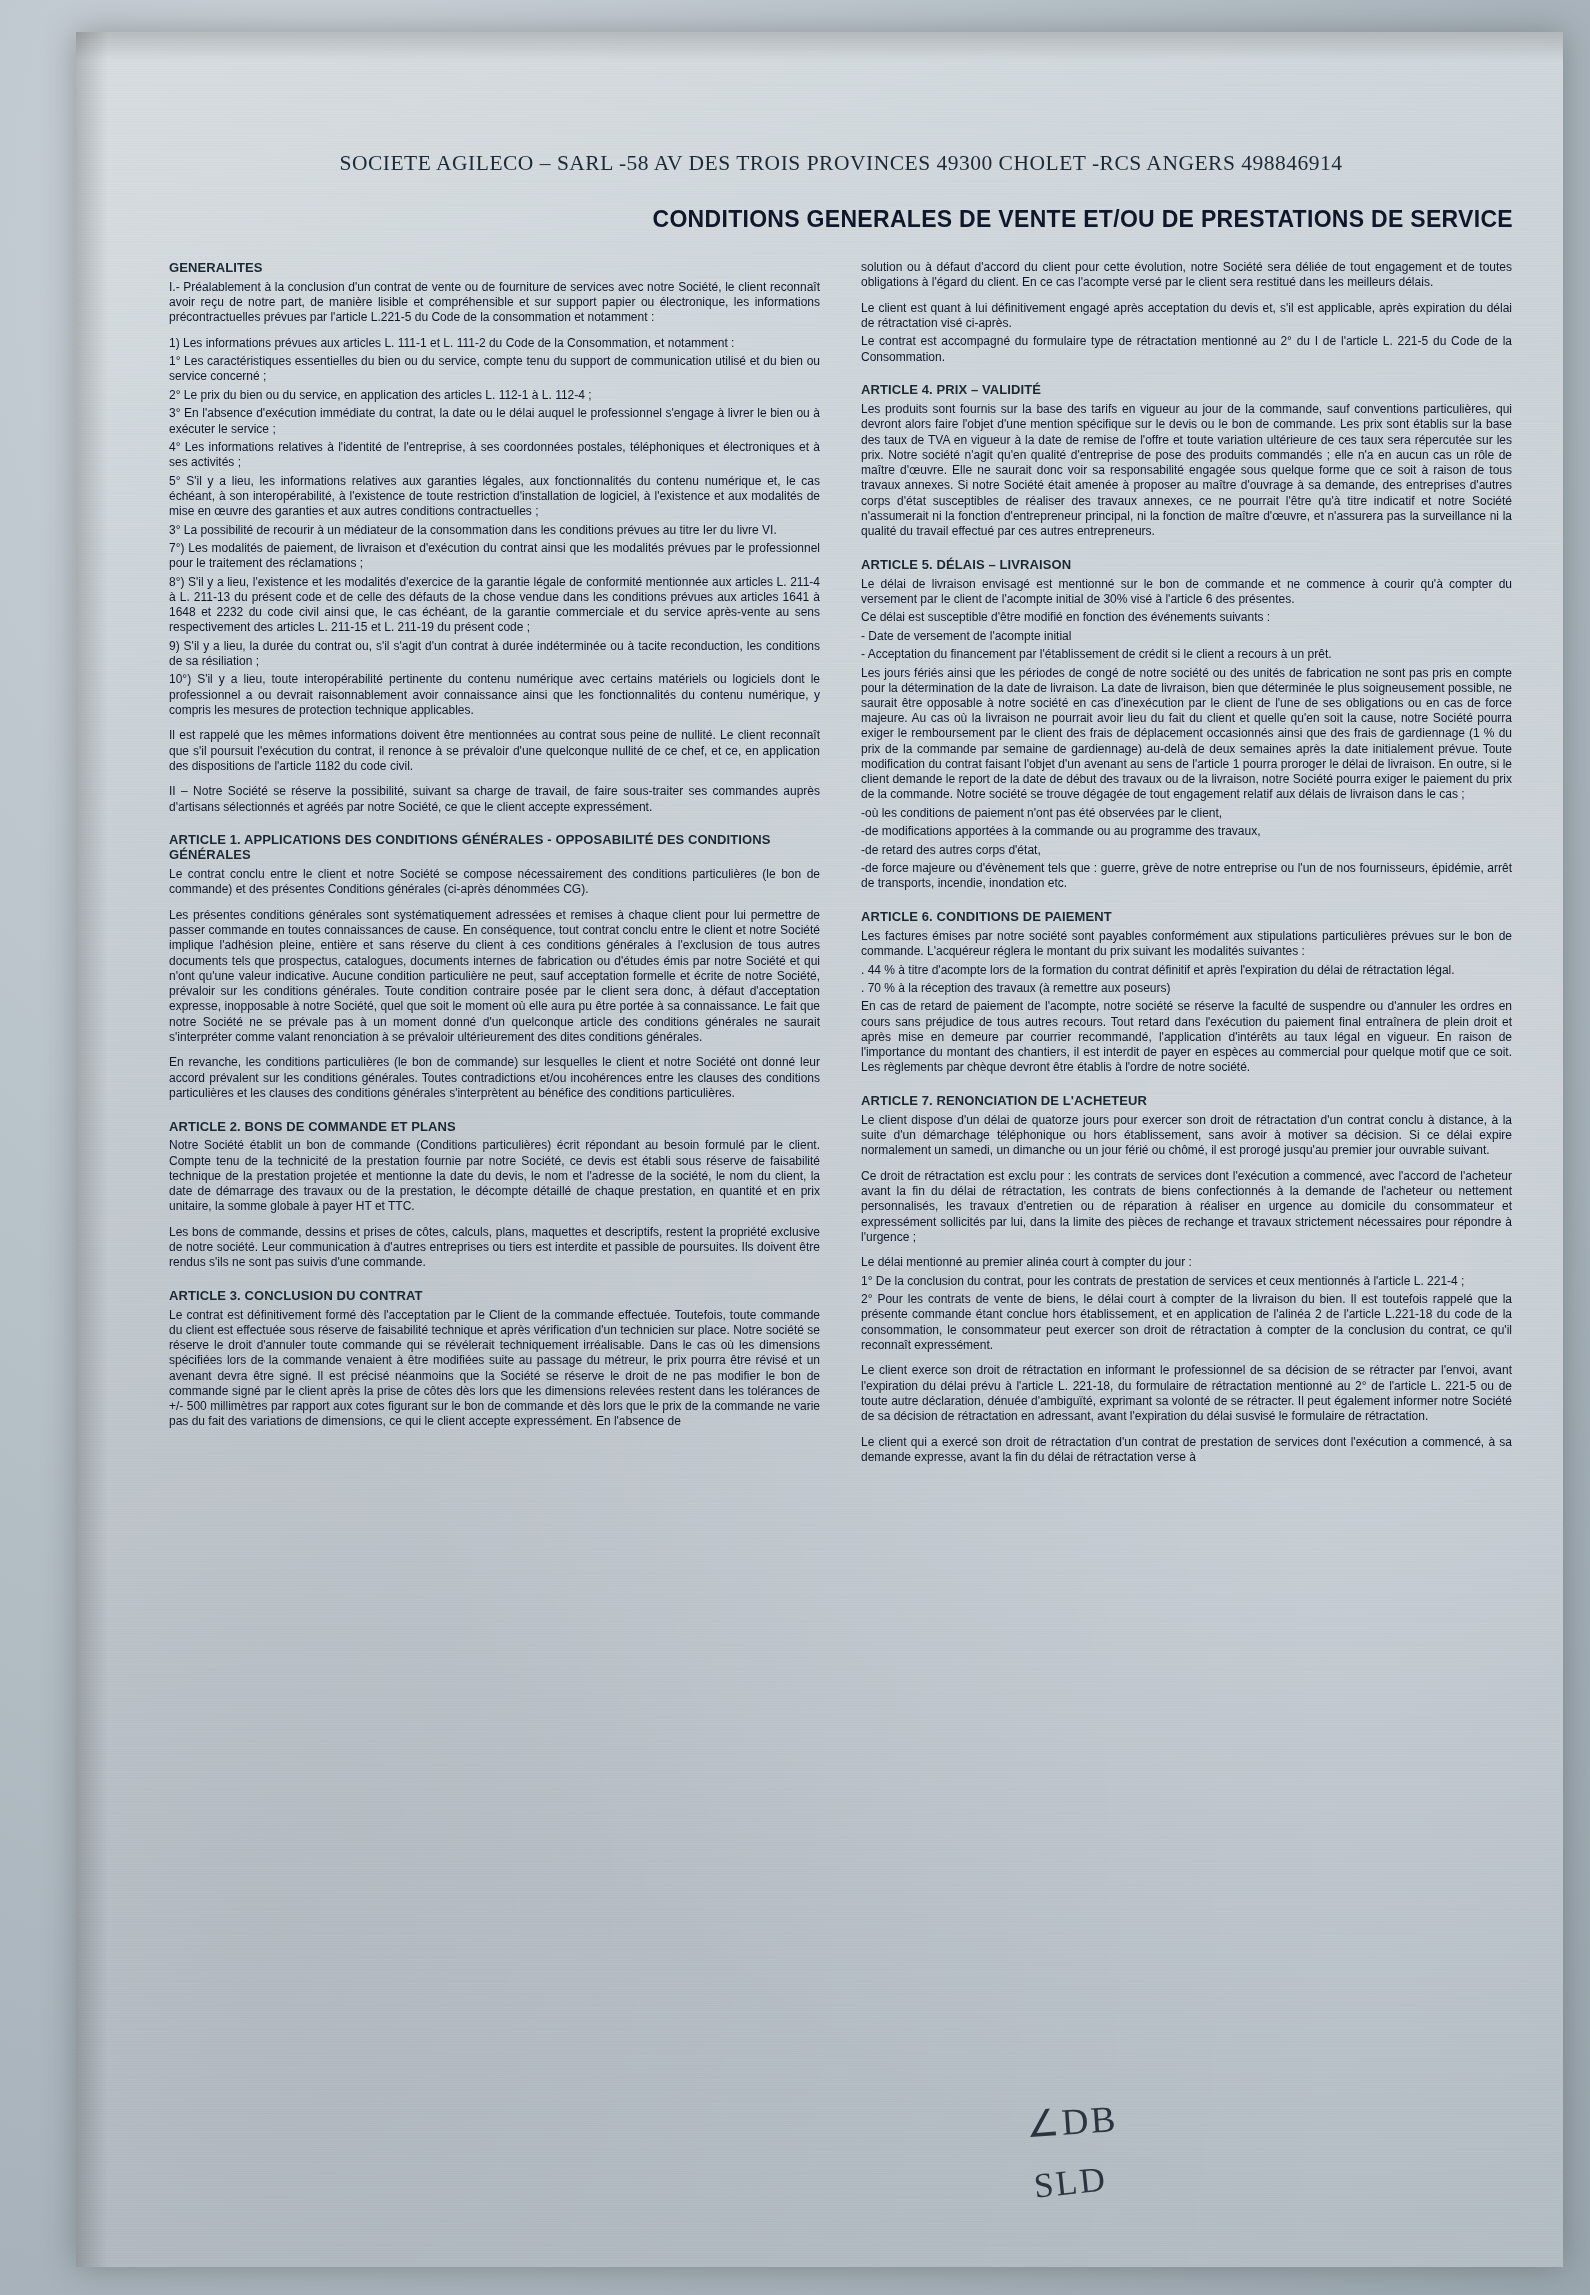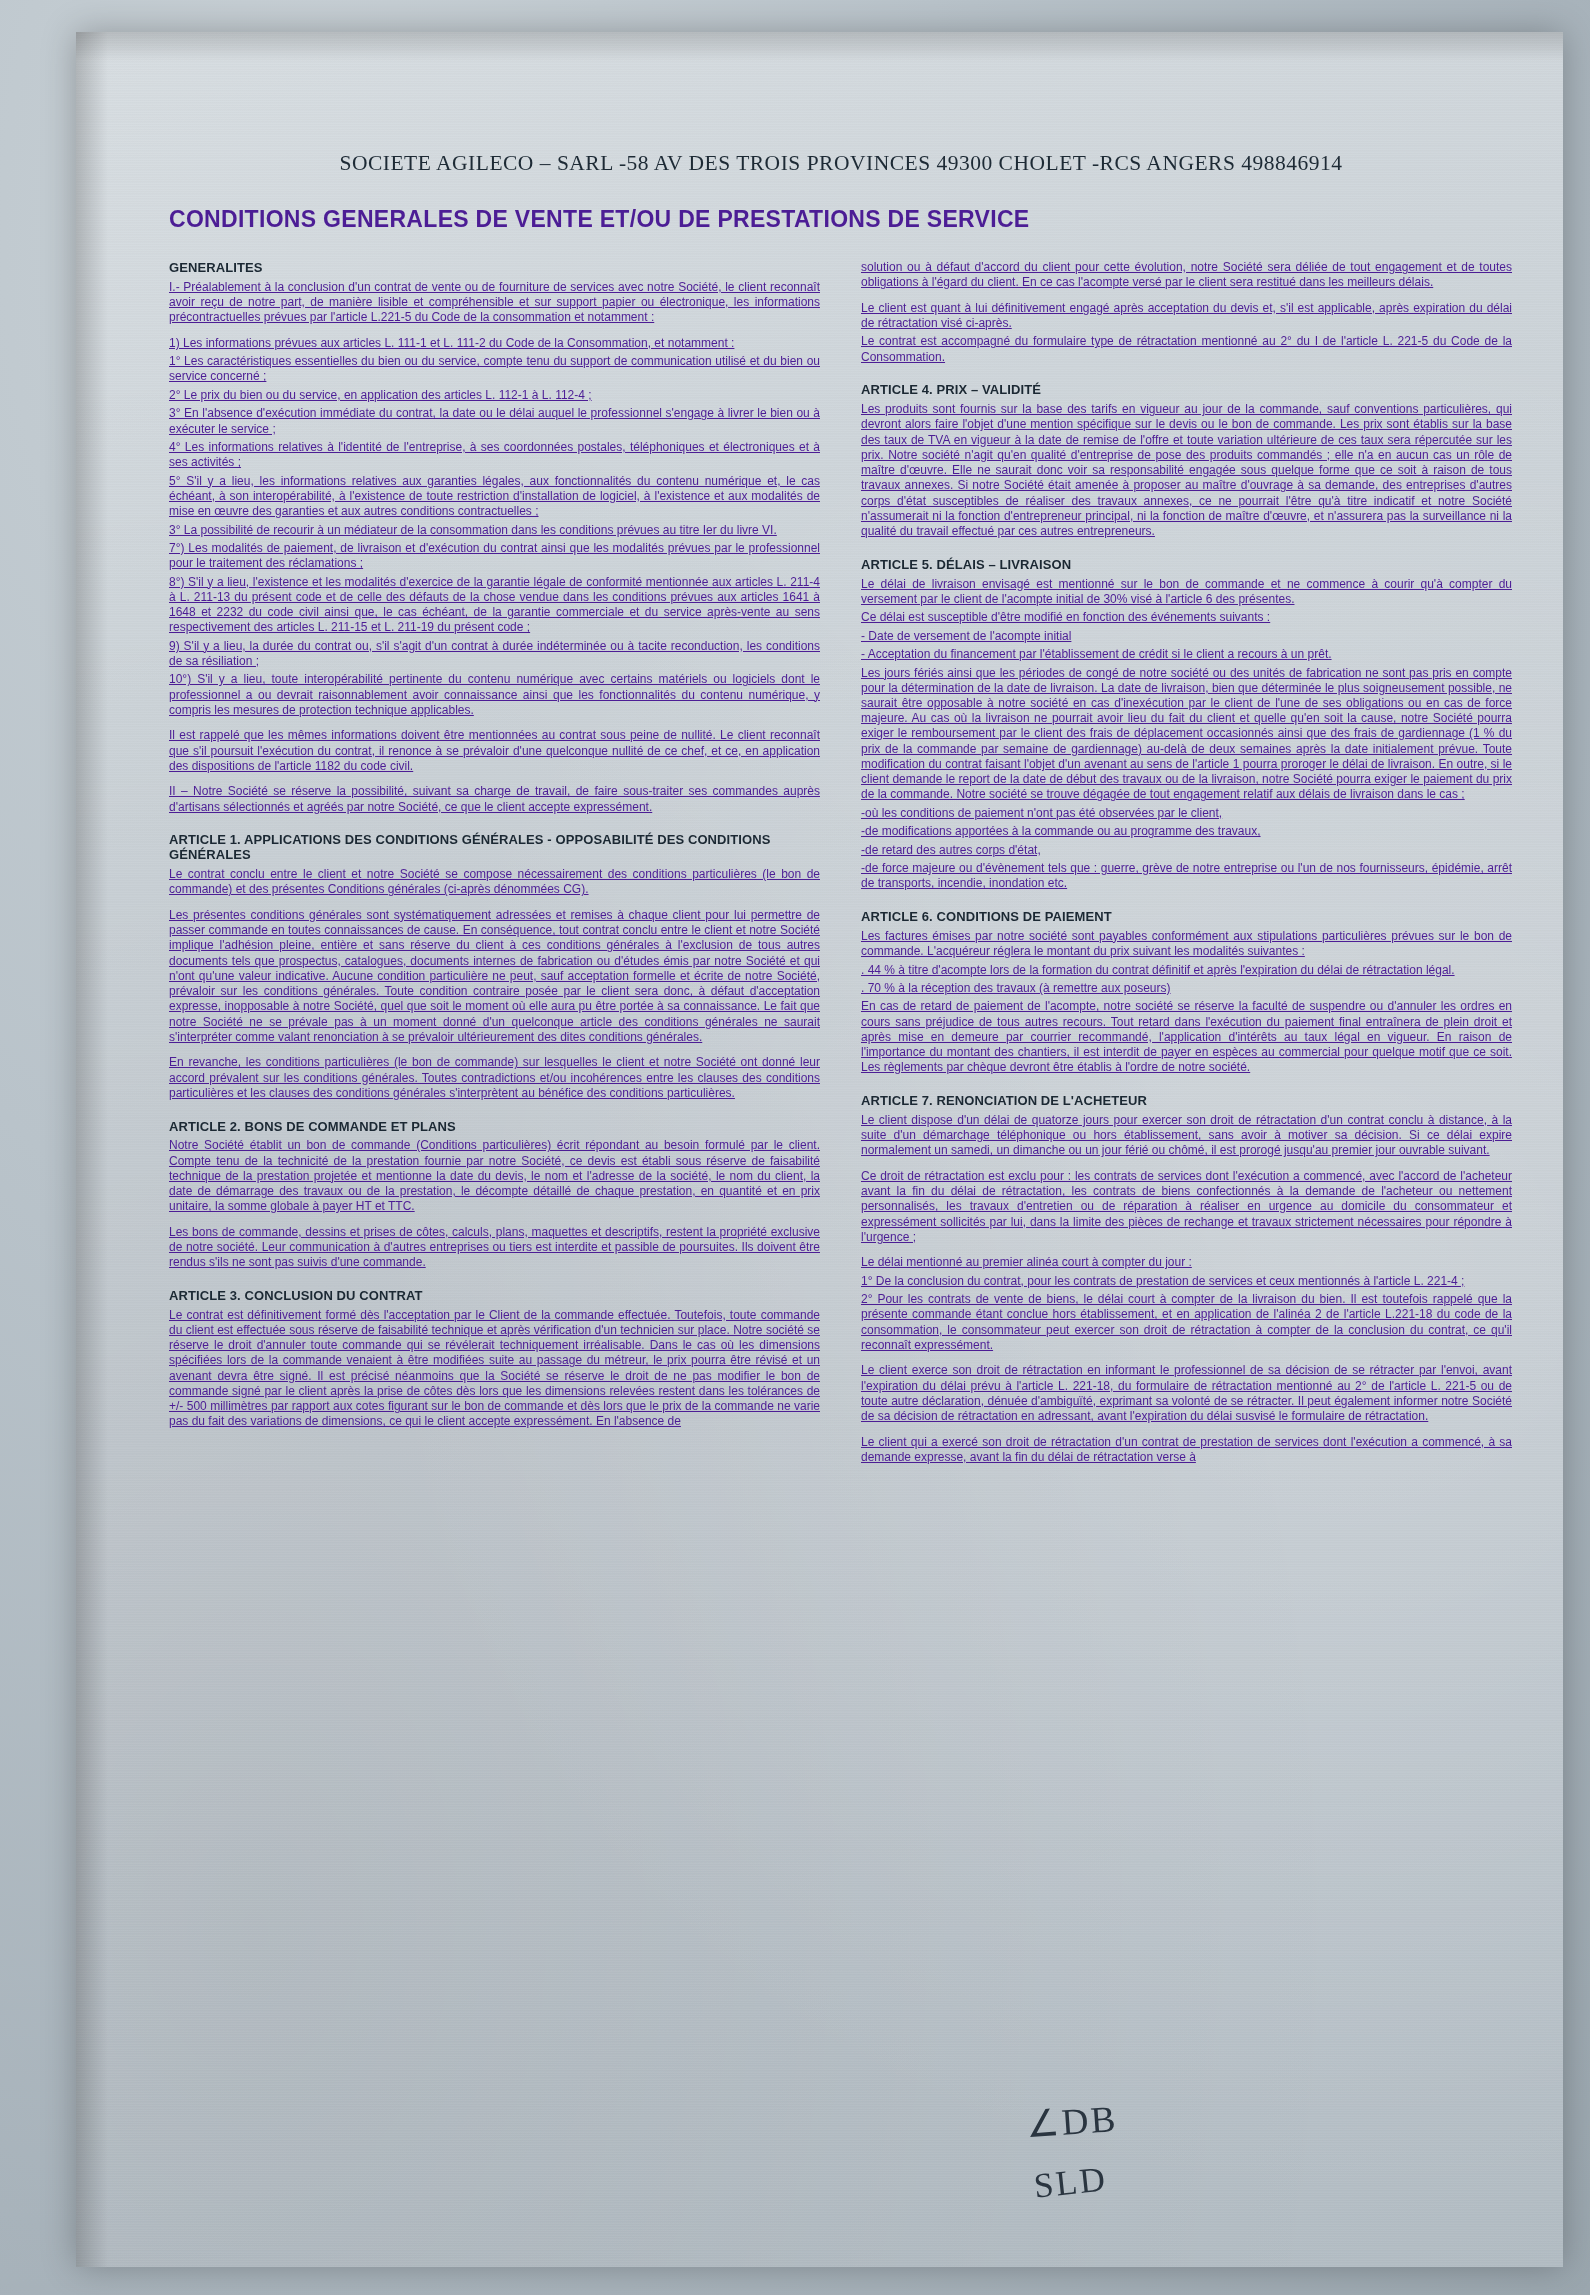--- a/index.html
+++ b/index.html
@@ -48,25 +48,25 @@
   }
   .letterhead {
     text-align: center;
     font-family: "Liberation Serif", serif;
     font-size: 21.5px;
     letter-spacing: 0.5px;
     color: #1d2a35;
     margin-bottom: 30px;
   }
   .doc-title {
-    text-align: left;
+    text-align: right;
     font-size: 23px;
     font-weight: bold;
     letter-spacing: 0.3px;
-    color: #4c1d95;
+    color: #0f172a;
     margin-bottom: 27px;
   }
   .columns {
     display: flex;
     gap: 41px;
     align-items: flex-start;
   }
   .col {
     width: 651px;
   }
@@ -79,23 +79,22 @@
     text-transform: none;
   }
   h3.sec.gap {
     margin-top: 17.5px;
   }
   p.para {
     font-size: 12px;
     line-height: 1.27;
     text-align: justify;
     margin: 0 0 10.3px 0;
-    color: #4c1d95;
+    color: #0f172a;
     hyphens: auto;
-    text-decoration: underline;
   }
   p.tight {
     margin-bottom: 3.2px;
   }
   .blurline {
     filter: blur(0.1px);
   }
   .handwriting {
     position: absolute;
     font-family: "Liberation Serif", serif;

